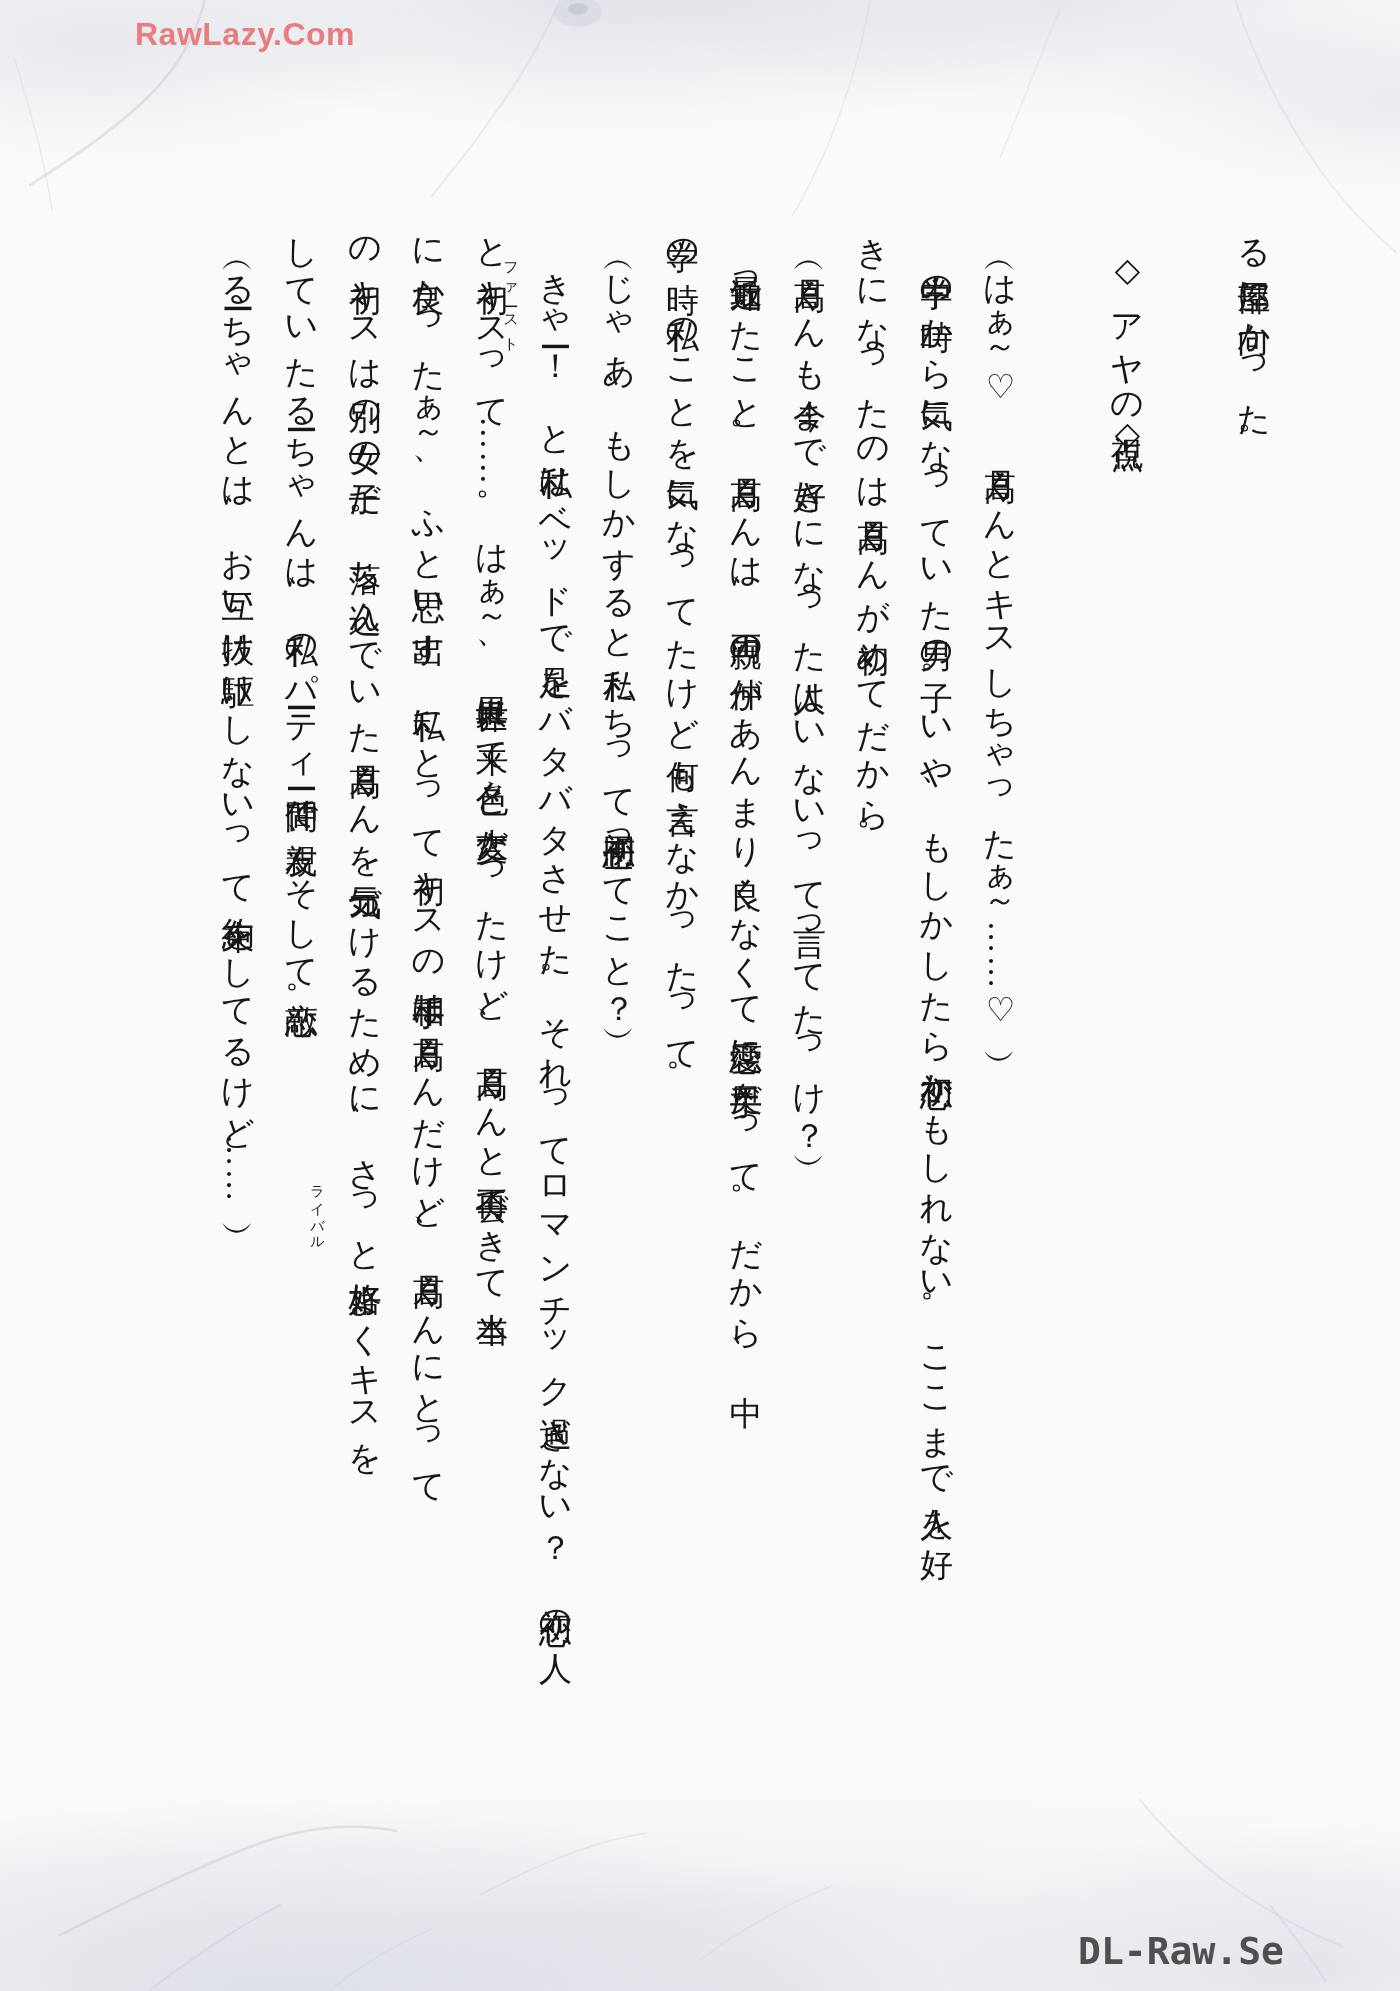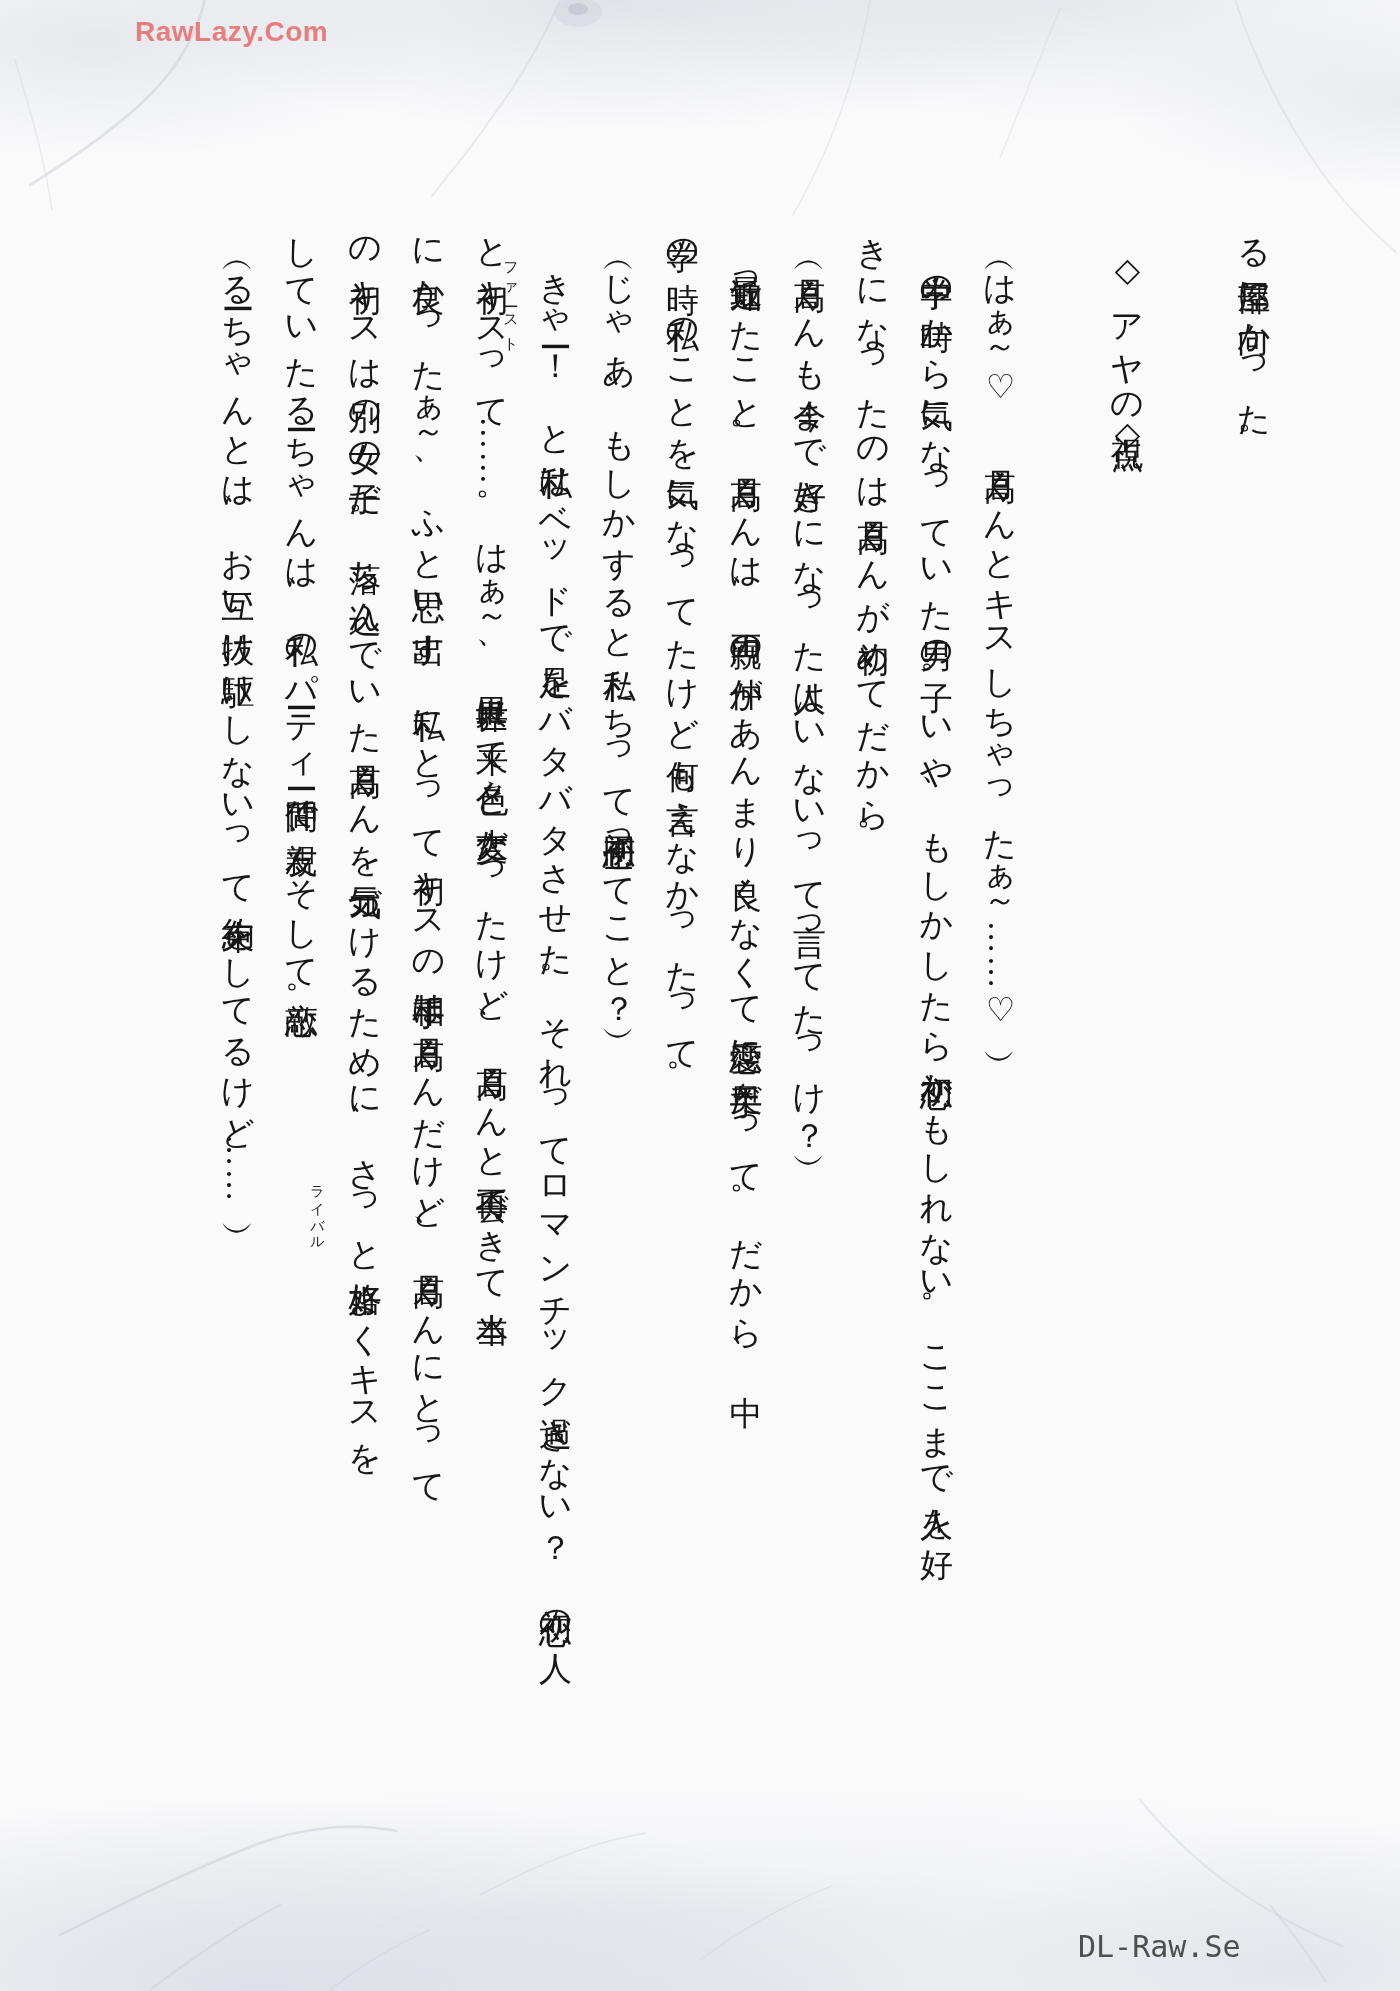--- a/index.html
+++ b/index.html
@@ -30,31 +30,31 @@
     width: 1400px;
     height: 1991px;
     pointer-events: none;
   }
   .watermark-top {
     position: absolute;
     left: 135px;
     top: 16px;
     font-family: "Liberation Sans", "DejaVu Sans", sans-serif;
     font-weight: bold;
-    font-size: 28px;
+    font-size: 32px;
     letter-spacing: 0.5px;
     color: #e87d7f;
   }
   .watermark-bottom {
     position: absolute;
     left: 1078px;
     top: 1929px;
     font-family: "DejaVu Sans Mono", "Liberation Mono", monospace;
-    font-weight: normal;
-    font-size: 30px;
+    font-weight: bold;
+    font-size: 38px;
     letter-spacing: 0px;
     color: #4f4f4f;
   }
   .text-block {
     position: absolute;
     top: 215px;
     right: 115px;
     width: 1080px;
     height: 1560px;
     writing-mode: vertical-rl;

